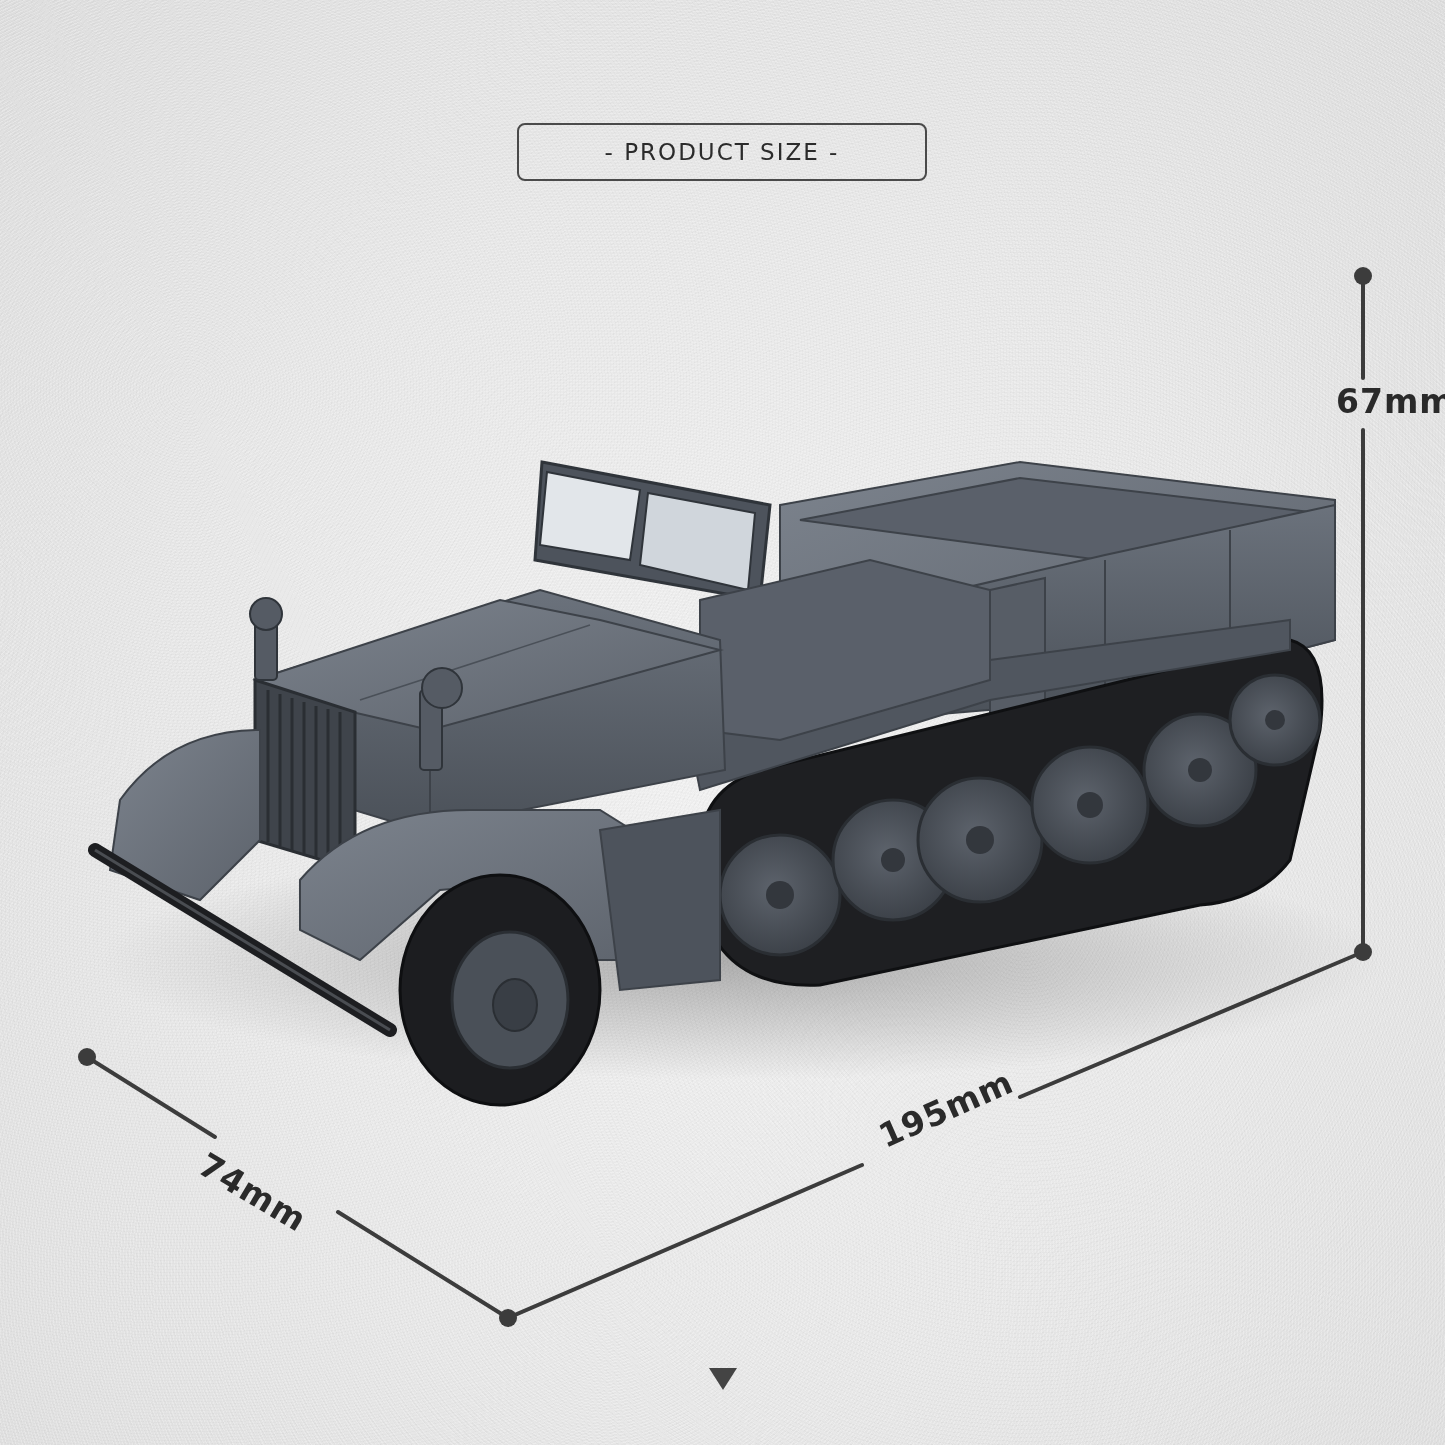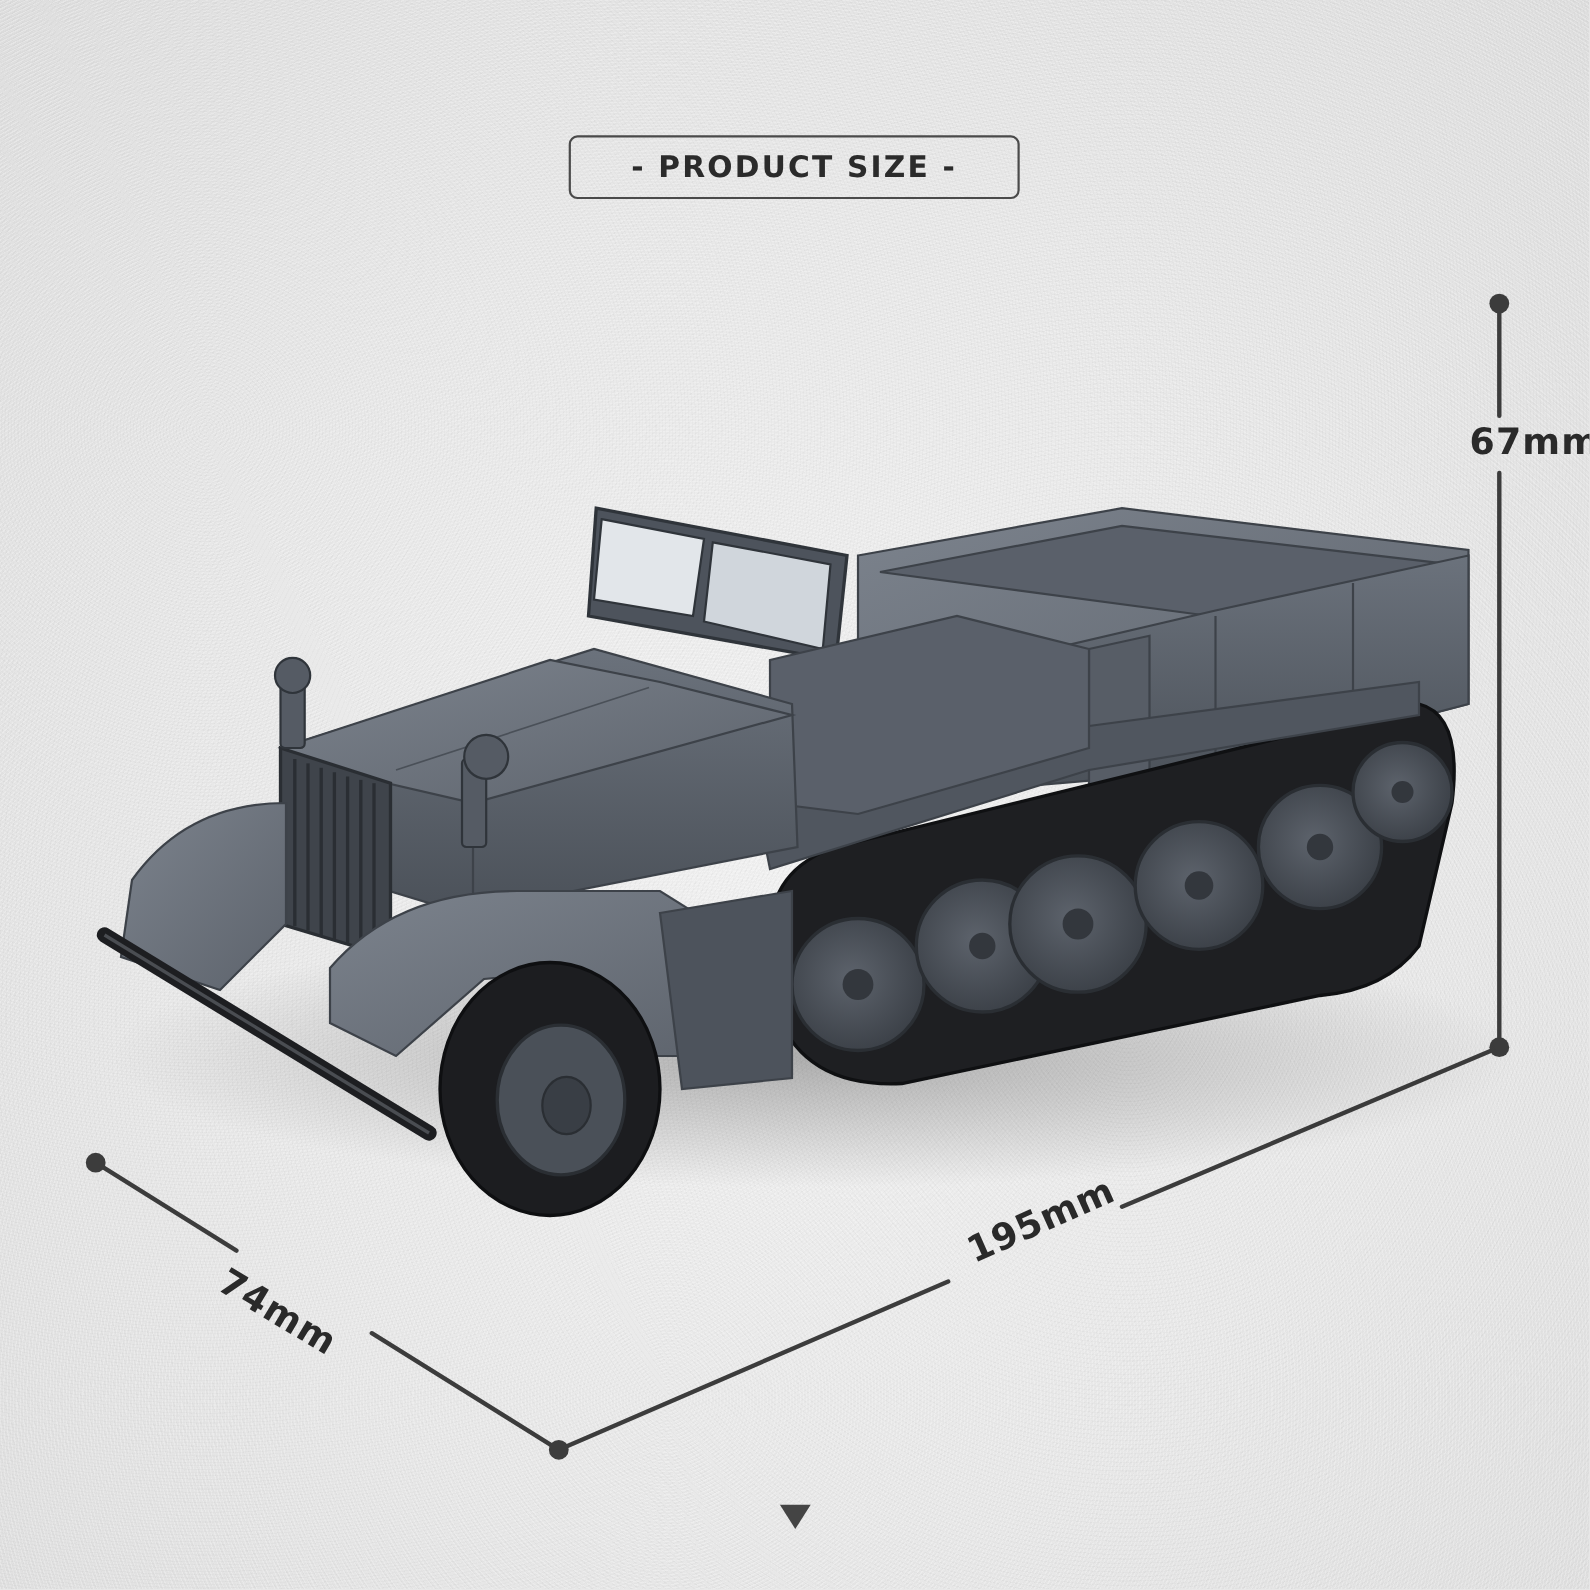--- a/index.html
+++ b/index.html
@@ -17,21 +17,21 @@
     position: absolute; inset: 0; opacity: 0.55;
     background-image:
       repeating-radial-gradient(circle at 13% 27%, rgba(0,0,0,0.035) 0 1px, transparent 1px 3px),
       repeating-radial-gradient(circle at 71% 64%, rgba(0,0,0,0.03) 0 1px, transparent 1px 4px),
       repeating-radial-gradient(circle at 42% 88%, rgba(255,255,255,0.4) 0 1px, transparent 1px 3px);
   }
   .title-box {
     position: absolute; left: 517px; top: 123px; width: 410px; height: 58px;
     border: 2px solid #4a4a4a; border-radius: 8px; box-sizing: border-box;
     display: flex; align-items: center; justify-content: center;
-    color: #2b2b2b; font-weight: bold; font-size: 27px; letter-spacing: 2px;
+    color: #2b2b2b; font-weight: normal; font-size: 23px; letter-spacing: 2px;
   }
   .dim-label {
     position: absolute; color: #2a2a2a; font-weight: bold; font-size: 33px;
     white-space: nowrap; letter-spacing: 1px;
   }
   #label-height { left: 1336px; top: 382px; }
   #label-width  { left: 212px; top: 1145px; transform: rotate(31deg); transform-origin: left top; }
   #label-length { left: 873px; top: 1120px; transform: rotate(-24deg); transform-origin: left top; }
   .down-arrow {
     position: absolute; left: 709px; top: 1368px; width: 0; height: 0;

